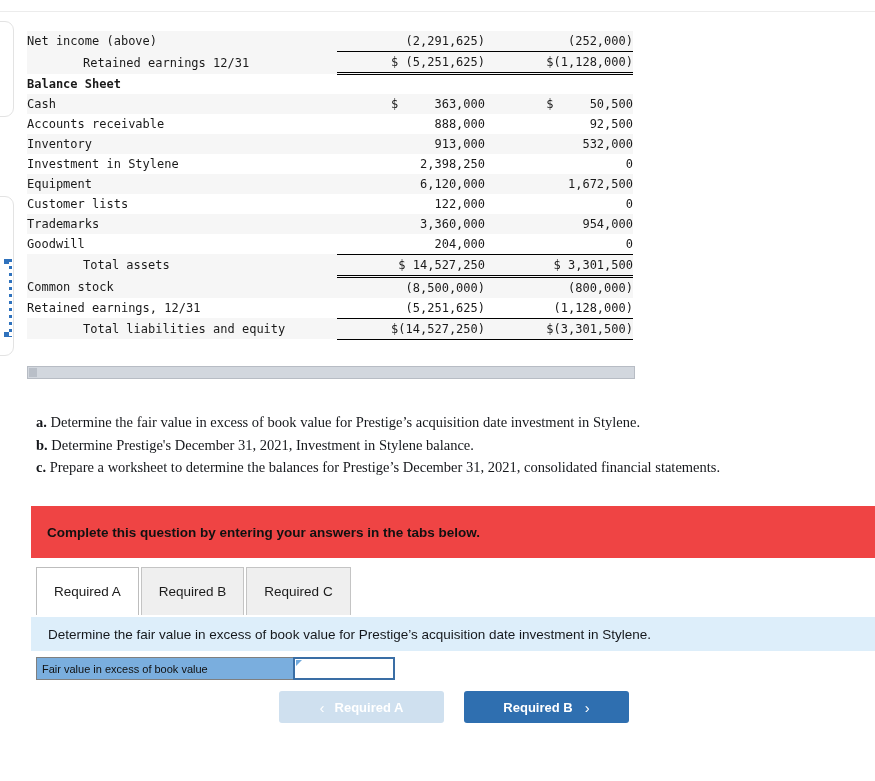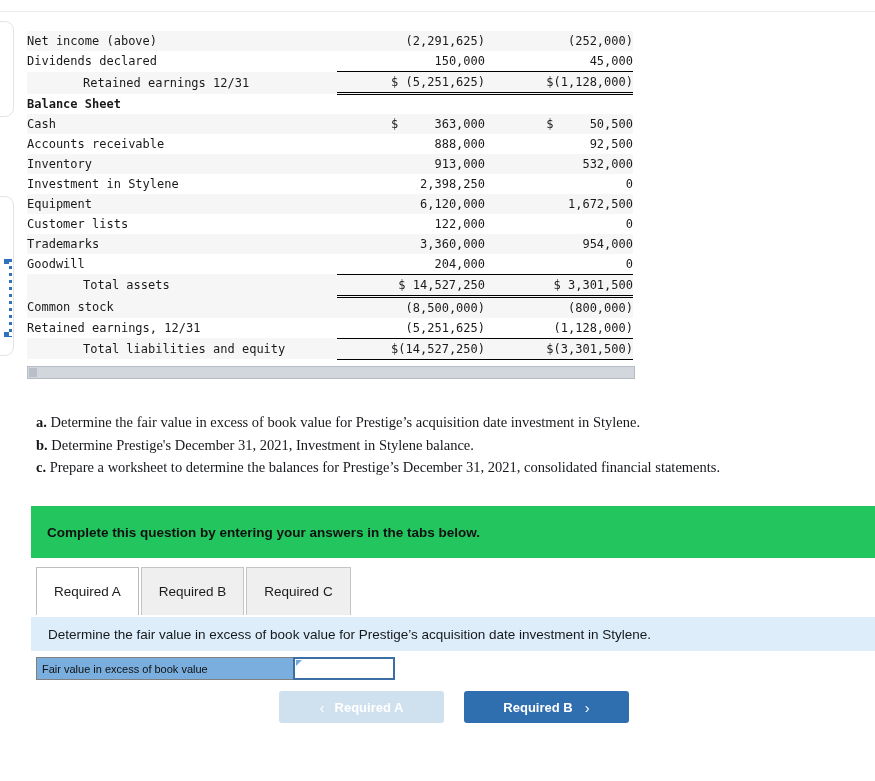--- a/index.html
+++ b/index.html
@@ -80,21 +80,21 @@
   .reqs {
     position: absolute; left: 36px; top: 412px; width: 834px;
     font-size: 14.5px; color: #16181c; line-height: 20.5px;
   }
   .reqs .line { margin-bottom: 2px; white-space: nowrap; font-family: Liberation Serif, serif; }
   .reqs .k { font-weight: bold; }
 
   
   .banner {
     position: absolute; left: 31px; top: 506px; width: 844px; height: 52px;
-    background: #22c55e;
+    background: #ef4444;
     display: flex; align-items: center;
   }
   .banner .txt {
     padding-left: 16px; font-size: 13.5px; font-weight: bold; color: #111;
   }
 
   
   .tabs { position: absolute; left: 36px; top: 567px; height: 48px; display: flex; }
   .tab {
     height: 48px; padding: 0 17px;
@@ -169,25 +169,20 @@
       <tbody id="sheet-body">
           <tr class="odd">
             <td class="lbl">Retained earnings 1/1</td>
             <td class="num">$ (3,110,000)</td>
             <td class="num">$  (921,000)</td>
           </tr>
           <tr class="even">
             <td class="lbl">Net income (above)</td>
             <td class="num">  (2,291,625)</td>
             <td class="num">   (252,000)</td>
-          </tr>
-          <tr class="odd">
-            <td class="lbl">Dividends declared</td>
-            <td class="num rule-bottom">      150,000</td>
-            <td class="num rule-bottom">      45,000</td>
           </tr>
           <tr class="even">
             <td class="lbl ind">Retained earnings 12/31</td>
             <td class="num rule-top rule-dbl">$ (5,251,625)</td>
             <td class="num rule-top rule-dbl">$(1,128,000)</td>
           </tr>
           <tr class="odd">
             <td class="lbl bold">Balance Sheet</td>
             <td class="num"></td>
             <td class="num"></td>

